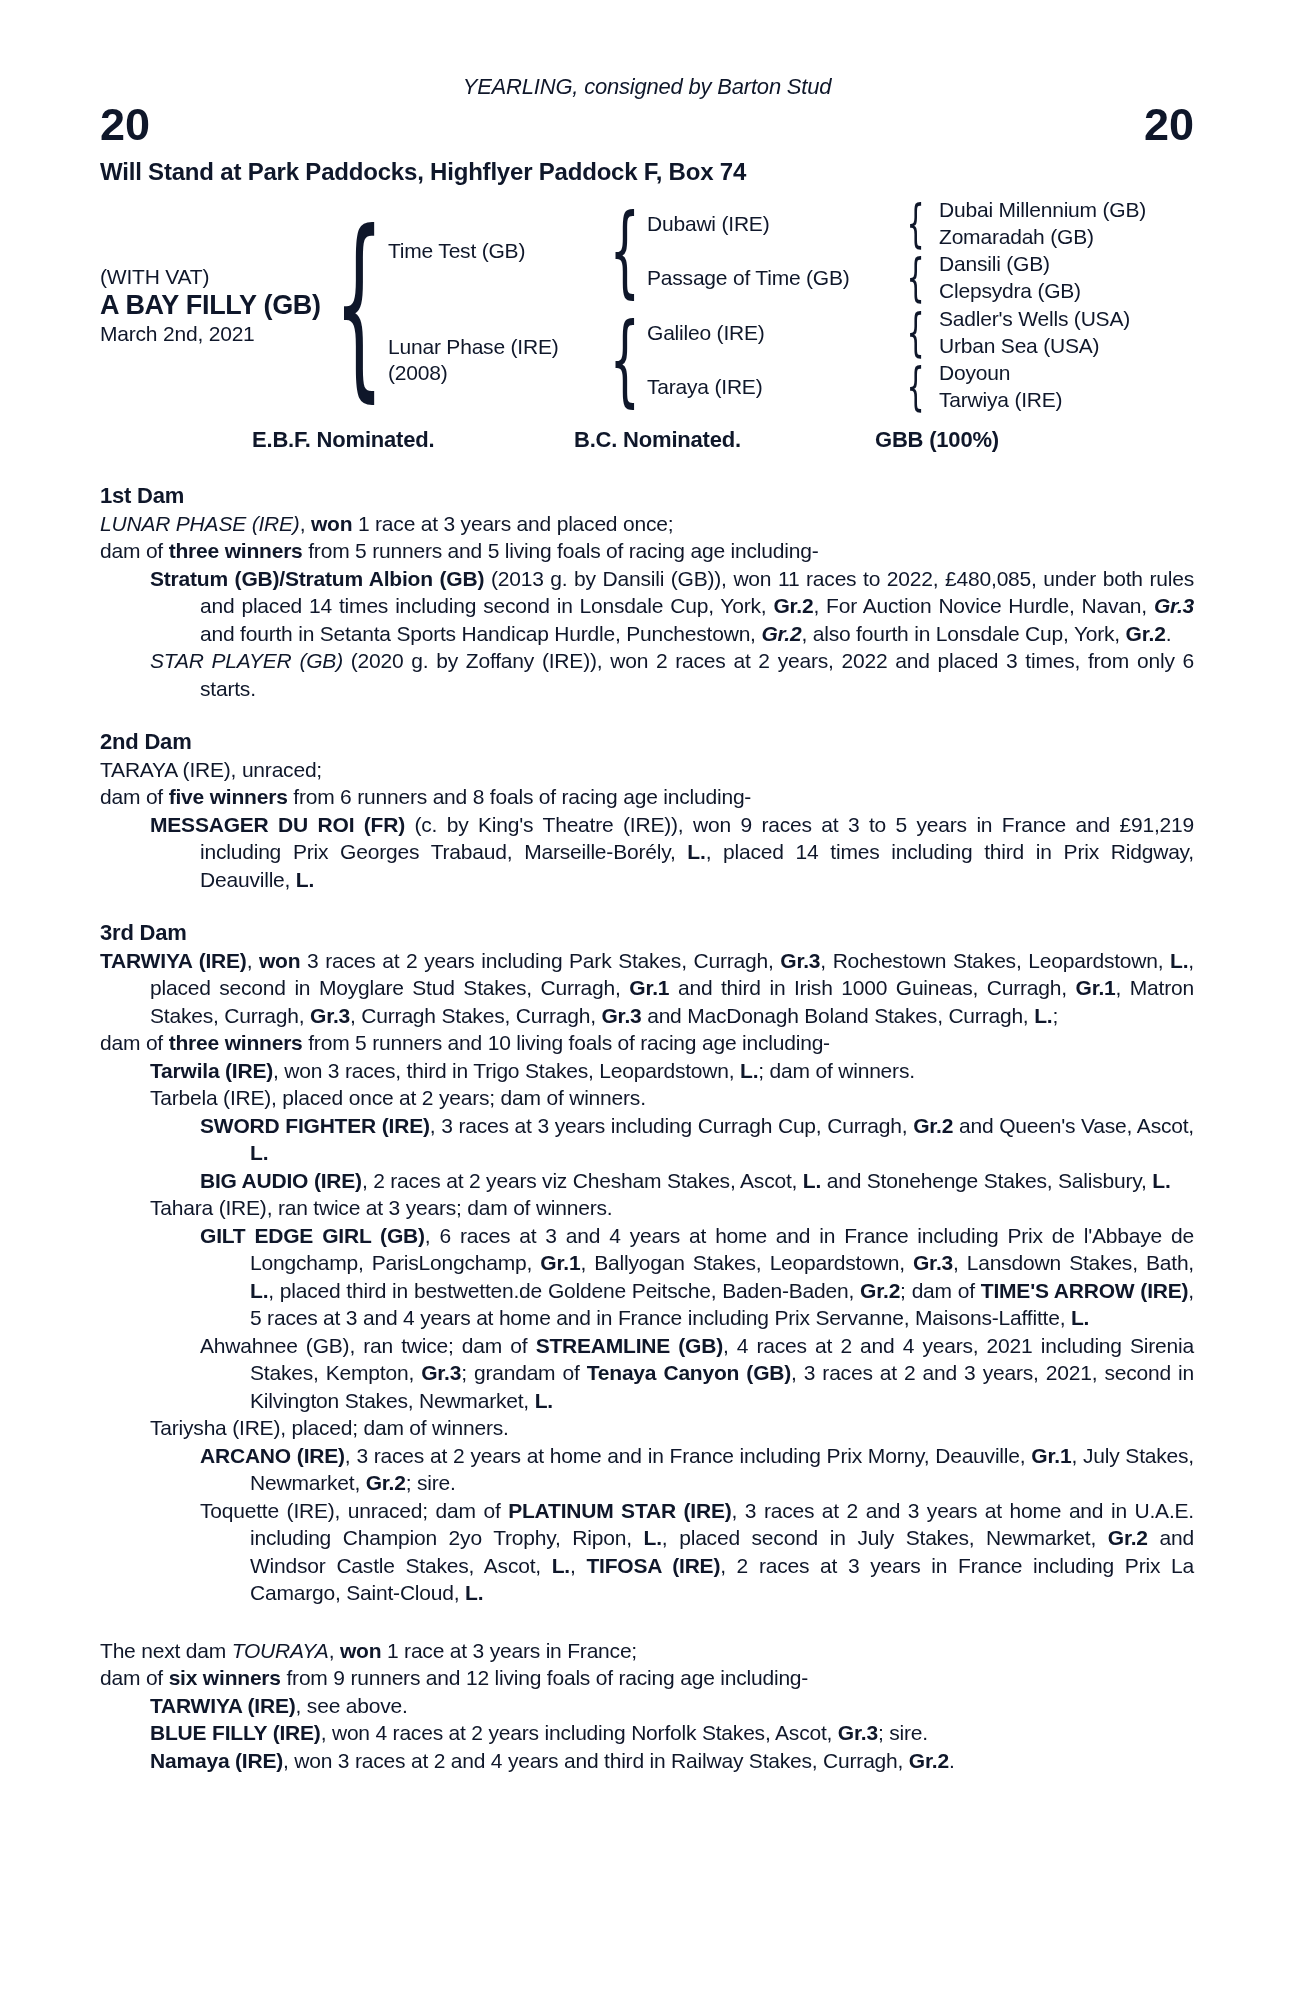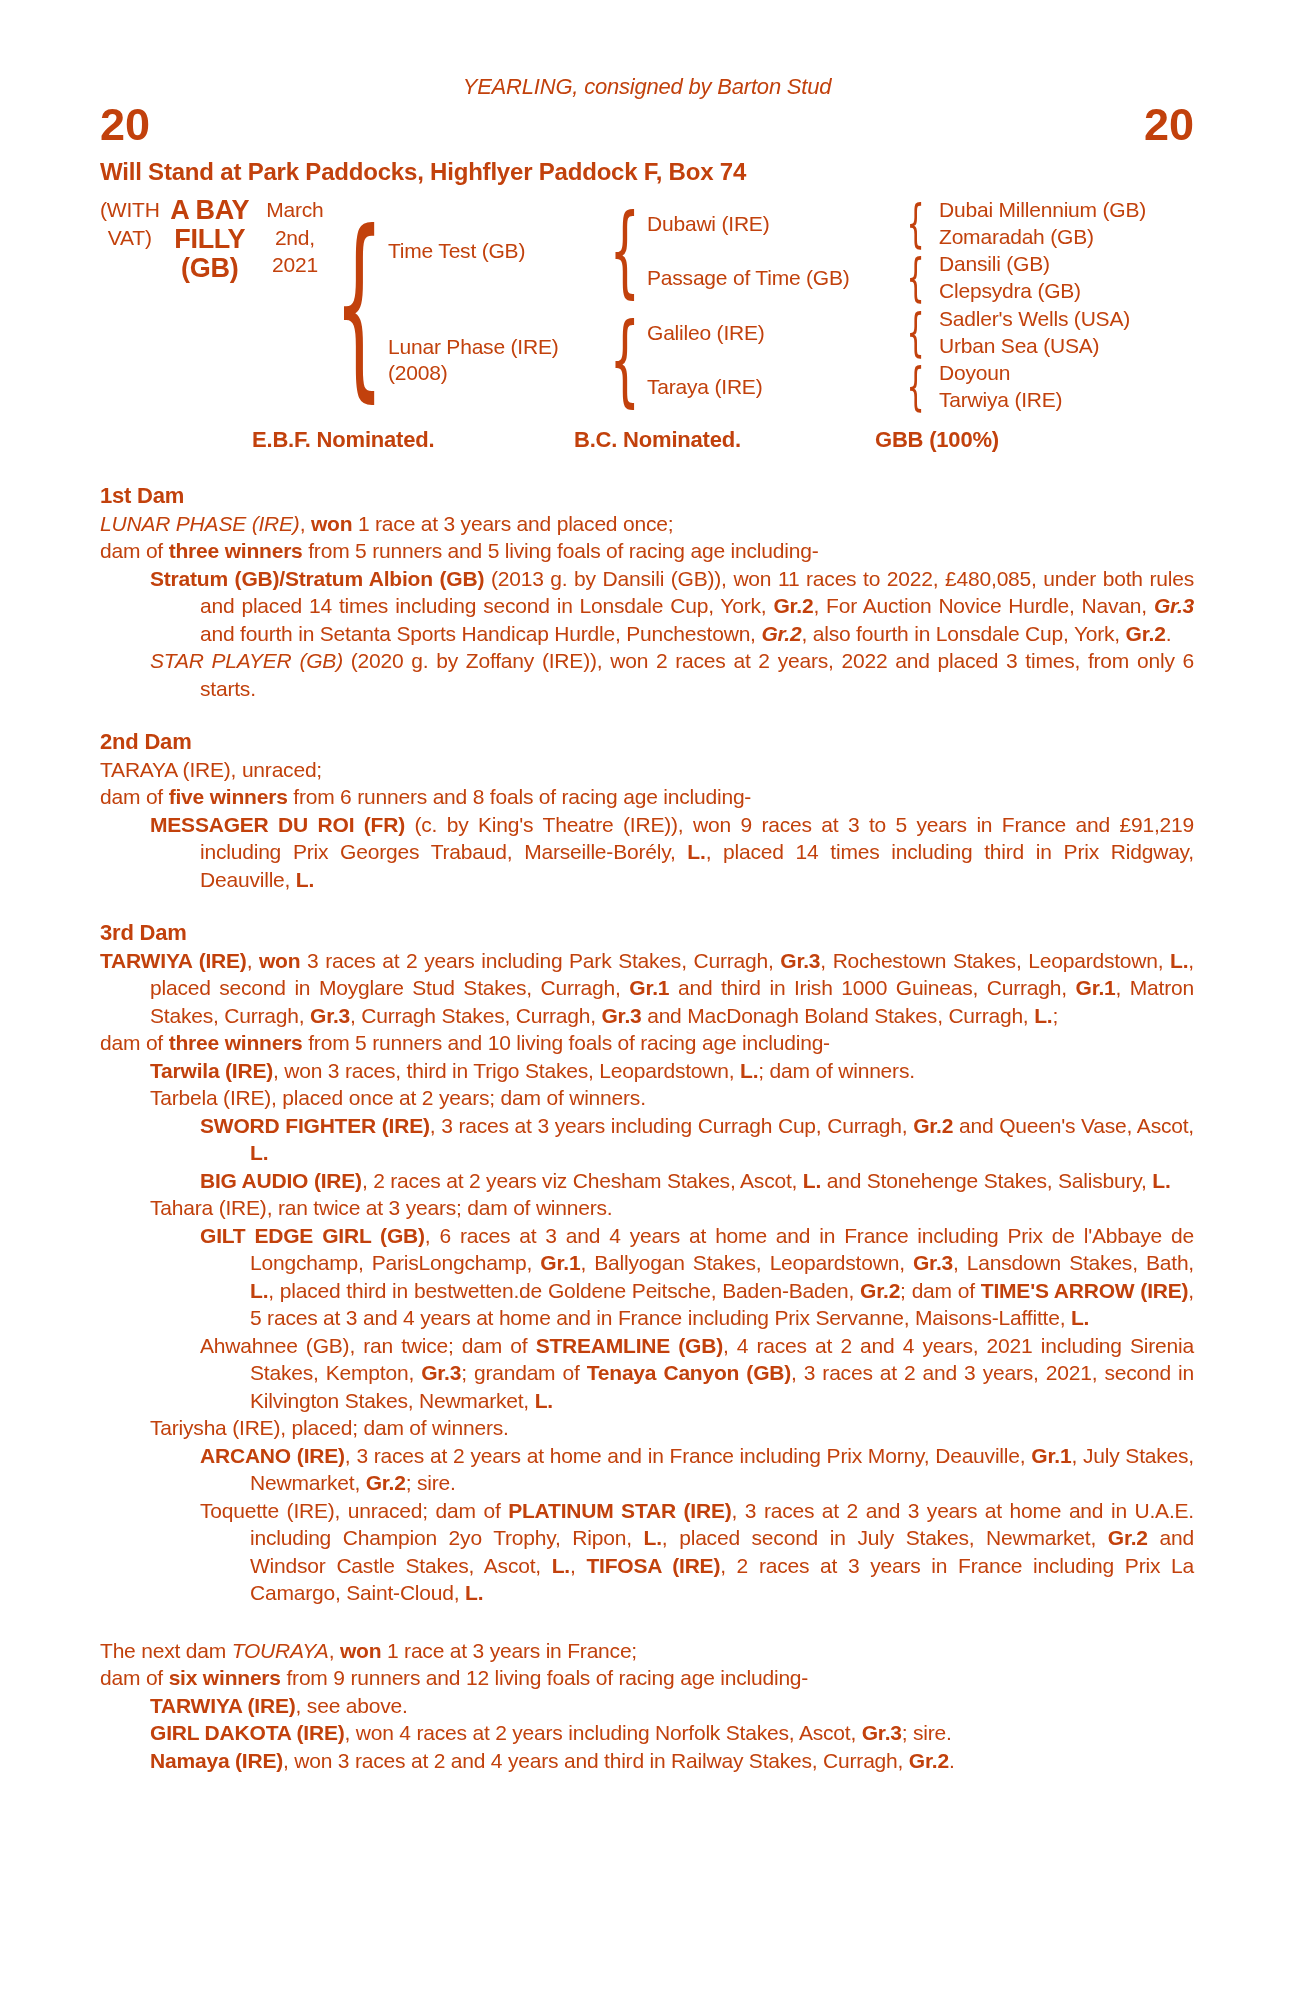--- a/index.html
+++ b/index.html
@@ -1,33 +1,33 @@
 <!DOCTYPE html>
 <html><head>
 <meta charset="utf-8">
 <style>
   html,body{margin:0;padding:0;background:#ffffff;}
   .sheet{
     position:relative;
     width:1314px;height:2000px;
-    background:#ffffff;color:#c2410c;
+    background:#ffffff;color:#0f172a;
     font-family:"Liberation Sans","DejaVu Sans",sans-serif;
     font-size:21px;line-height:27.5px;letter-spacing:-0.2px;
     box-sizing:border-box;
     padding:74px 120px 0 100px;
     overflow:hidden;
   }
   
   .consignor{ text-align:center;font-style:italic;font-size:22px;line-height:26px; }
   .lot-row{ display:flex;justify-content:space-between;align-items:flex-start;height:52px;margin-top:2px; }
   .lot-num{ font-weight:bold;font-size:45px;line-height:46px;letter-spacing:0; }
   .stand-line{ font-weight:bold;font-size:24px;line-height:28px;margin-top:4px;letter-spacing:-0.2px; }
   
   .ped{ display:flex;height:218px;margin-top:10px; }
-  .ped-owner{ width:230px;display:flex;flex-direction:row;justify-content:center;text-align:center; }
+  .ped-owner{ width:230px;display:flex;flex-direction:column;justify-content:center; }
   .ped-owner .vat{ font-size:21px; }
   .ped-owner .horse{ font-weight:bold;font-size:27px;line-height:29px;letter-spacing:-0.3px; }
   .ped-owner .foaled{ font-size:21px; }
   .brace{ display:flex;align-items:center;justify-content:center;overflow:visible; }
   .brace span{ font-family:"DejaVu Sans",sans-serif;font-weight:400;display:block; }
   .b1{ width:58px;height:100%; }
   .b1 span{ font-size:195px;transform:scale(0.40,1.02); }
   .b2{ width:44px;height:100%; }
   .b2 span{ font-size:100px;transform:scale(0.48,1.0); }
   .b3{ width:36px;height:100%; }
@@ -177,18 +177,18 @@
         <p class="cat-p ind2"><span class="s-b">GILT EDGE GIRL (GB)</span><span>, 6 races at 3 and 4 years at home and in France including Prix de l'Abbaye de Longchamp, ParisLongchamp, </span><span class="s-b">Gr.1</span><span>, Ballyogan Stakes, Leopardstown, </span><span class="s-b">Gr.3</span><span>, Lansdown Stakes, Bath, </span><span class="s-b">L.</span><span>, placed third in bestwetten.de Goldene Peitsche, Baden-Baden, </span><span class="s-b">Gr.2</span><span>; dam of </span><span class="s-b">TIME'S ARROW (IRE)</span><span>, 5 races at 3 and 4 years at home and in France including Prix Servanne, Maisons-Laffitte, </span><span class="s-b">L.</span></p>
         <p class="cat-p ind2"><span>Ahwahnee (GB), ran twice; dam of </span><span class="s-b">STREAMLINE (GB)</span><span>, 4 races at 2 and 4 years, 2021 including Sirenia Stakes, Kempton, </span><span class="s-b">Gr.3</span><span>; grandam of </span><span class="s-b">Tenaya Canyon (GB)</span><span>, 3 races at 2 and 3 years, 2021, second in Kilvington Stakes, Newmarket, </span><span class="s-b">L.</span></p>
         <p class="cat-p ind1"><span>Tariysha (IRE), placed; dam of winners.</span></p>
         <p class="cat-p ind2"><span class="s-b">ARCANO (IRE)</span><span>, 3 races at 2 years at home and in France including Prix Morny, Deauville, </span><span class="s-b">Gr.1</span><span>, July Stakes, Newmarket, </span><span class="s-b">Gr.2</span><span>; sire.</span></p>
         <p class="cat-p ind2"><span>Toquette (IRE), unraced; dam of </span><span class="s-b">PLATINUM STAR (IRE)</span><span>, 3 races at 2 and 3 years at home and in U.A.E. including Champion 2yo Trophy, Ripon, </span><span class="s-b">L.</span><span>, placed second in July Stakes, Newmarket, </span><span class="s-b">Gr.2</span><span> and Windsor Castle Stakes, Ascot, </span><span class="s-b">L.</span><span>, </span><span class="s-b">TIFOSA (IRE)</span><span>, 2 races at 3 years in France including Prix La Camargo, Saint-Cloud, </span><span class="s-b">L.</span></p>
       </section>
       <section class="dam-section no-heading">
         <p class="cat-p ind0"><span>The next dam </span><span class="s-i">TOURAYA</span><span>, </span><span class="s-b">won</span><span> 1 race at 3 years in France;</span></p>
         <p class="cat-p ind0"><span>dam of </span><span class="s-b">six winners</span><span> from 9 runners and 12 living foals of racing age including-</span></p>
         <p class="cat-p ind1"><span class="s-b">TARWIYA (IRE)</span><span>, see above.</span></p>
-        <p class="cat-p ind1"><span class="s-b">GIRL DAKOTA (IRE)</span><span>, won 4 races at 2 years including Norfolk Stakes, Ascot, </span><span class="s-b">Gr.3</span><span>; sire.</span></p>
+        <p class="cat-p ind1"><span class="s-b">BLUE FILLY (IRE)</span><span>, won 4 races at 2 years including Norfolk Stakes, Ascot, </span><span class="s-b">Gr.3</span><span>; sire.</span></p>
         <p class="cat-p ind1"><span class="s-b">Namaya (IRE)</span><span>, won 3 races at 2 and 4 years and third in Railway Stakes, Curragh, </span><span class="s-b">Gr.2</span><span>.</span></p>
       </section>
     </div>
 
 </div>
 
 </body></html>

